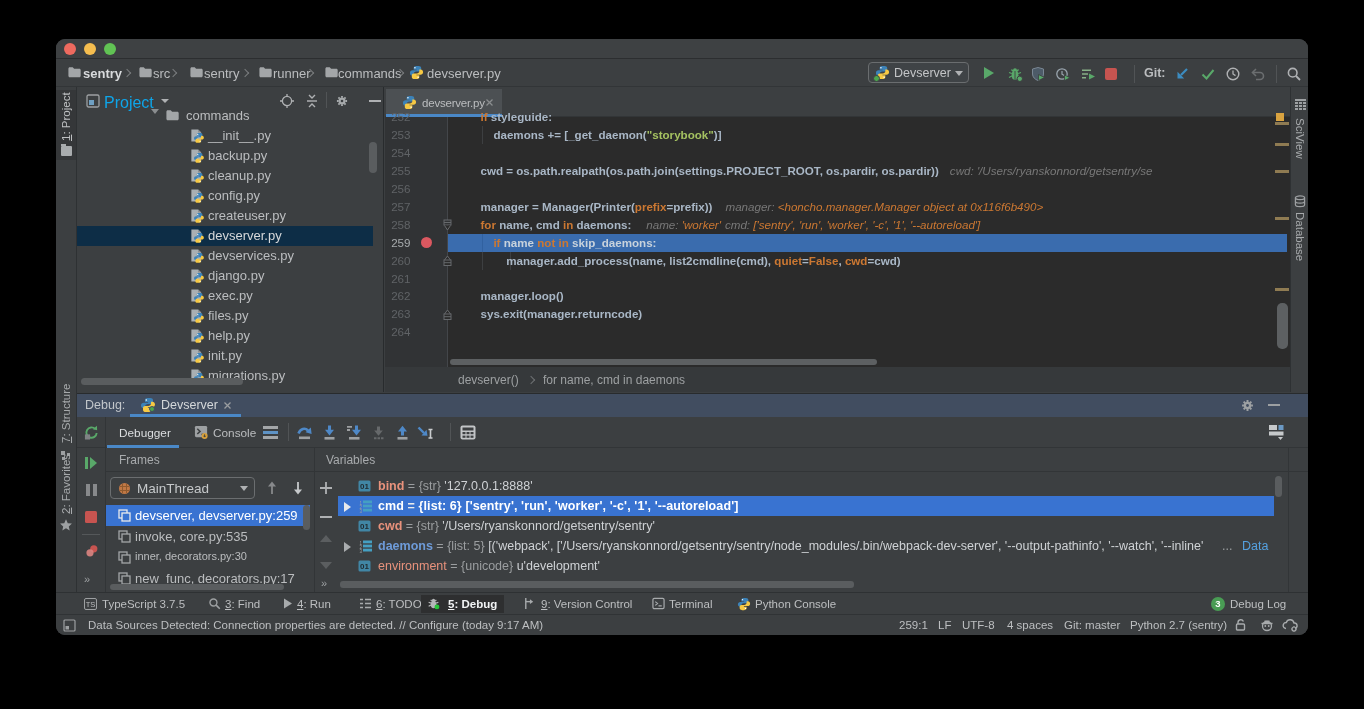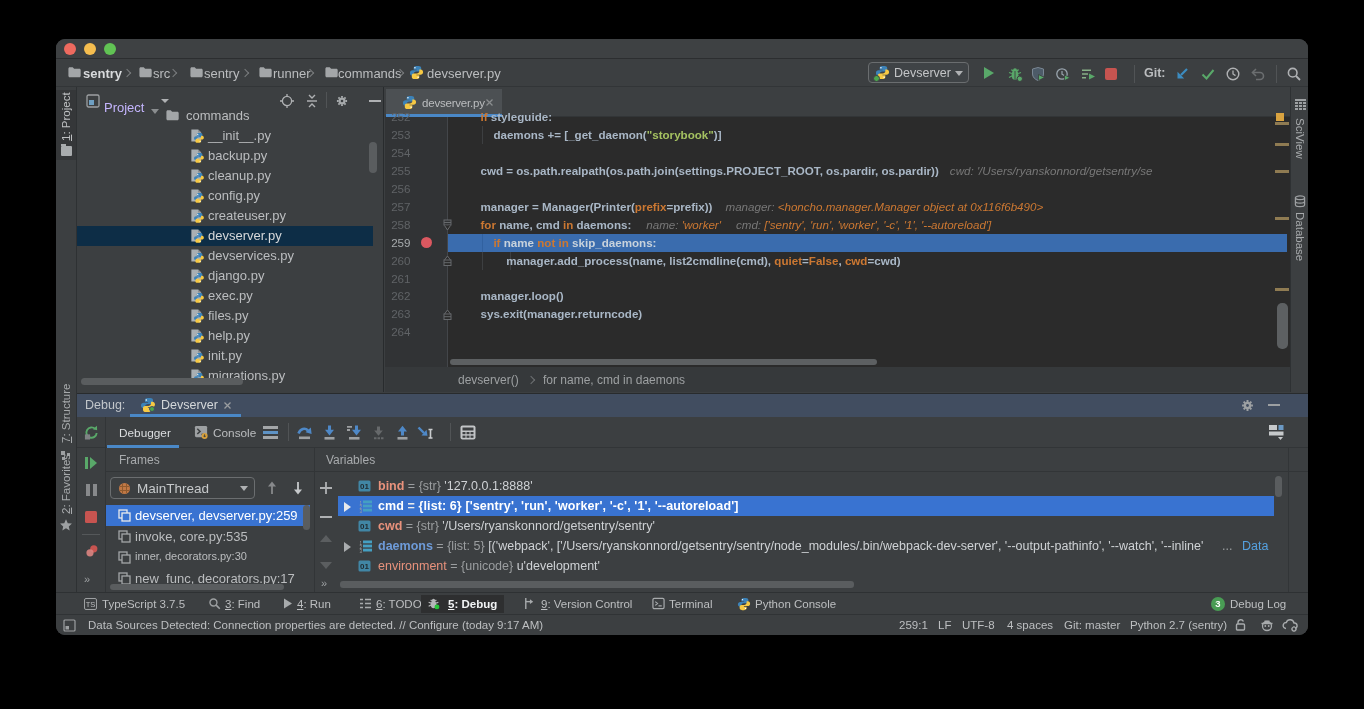--- a/index.html
+++ b/index.html
@@ -166,21 +166,21 @@
 <svg class="abs" style="left:3px;top:431px" width="14" height="14" viewBox="0 0 16 16">
         <path d="M8 1.5 10 6l4.8.4-3.6 3.2 1 4.7L8 11.8l-4.2 2.5 1-4.7L1.2 6.4 6 6Z" fill="#9DA0A2"></path>
       </svg>
 </div>
 
 <div id="proj" class="abs" style="left:21px;top:48px;width:307px;height:305px;background:#3C3F41;border-right:1px solid #282b2d;overflow:hidden">
 <svg class="abs" style="left:9px;top:7px" width="14" height="14" viewBox="0 0 14 14">
         <rect x="1" y="1" width="12" height="12" rx="1.5" fill="none" stroke="#9DA0A2" stroke-width="1.3"></rect>
         <rect x="3" y="6" width="5" height="5" fill="#6E9FC2"></rect>
       </svg>
-<div class="abs" style="left:27px;top:13px;color:#c4b5fd;font-size:13px">Project</div>
+<div class="abs" style="left:27px;top:7px;color:#0ea5e9;font-size:16px">Project</div>
 <div class="abs" style="left:84px;top:12px;width:0;height:0;border-left:4px solid transparent;border-right:4px solid transparent;border-top:4.5px solid #AFB1B3"></div>
 <svg class="abs" style="left:203px;top:7px" width="14" height="14" viewBox="0 0 14 14">
         <circle cx="7" cy="7" r="4.6" fill="none" stroke="#AFB1B3" stroke-width="1.3"></circle>
         <path d="M7 0v3M7 11v3M0 7h3M11 7h3" stroke="#AFB1B3" stroke-width="1.3"></path>
       </svg>
 <svg class="abs" style="left:228px;top:7px" width="14" height="14" viewBox="0 0 14 14">
         <path d="M4 1 7 4 10 1M4 13 7 10 10 13" fill="none" stroke="#AFB1B3" stroke-width="1.4"></path>
         <path d="M2 7h10" stroke="#AFB1B3" stroke-width="1.4"></path>
       </svg>
 <div class="abs" style="left:249px;top:5px;width:1px;height:16px;background:#515456"></div>
@@ -432,21 +432,21 @@
 <div class="abs" style="left:97px;top:39px;width:1px;height:18px;background:#3D3F41"></div>
 <div class="abs" style="left:97px;top:147px;width:1px;height:17.5px;background:#3161A0"></div>
 <div class="abs" style="left:97px;top:164.5px;width:1px;height:18px;background:#3D3F41"></div>
 <div class="abs" style="left:125px;top:165px;width:1px;height:18px;background:#3D3F41"></div>
 <pre id="code" class="abs mono" style="left:95.5px;top:21.35px;font-size:11.6px;line-height:17.9px;font-weight:bold;color:#A9B7C6;white-space:pre"><k>if</k> styleguide:
     daemons += [_get_daemon(<s>"storybook"</s>)]
 
 cwd = os.path.realpath(os.path.join(settings.PROJECT_ROOT, os.pardir, os.pardir))<h style="margin-left:11px">cwd: '/Users/ryanskonnord/getsentry/se</h>
 
 manager = Manager(Printer(<k>prefix</k>=prefix))<h style="margin-left:13px">manager: </h><i>&lt;honcho.manager.Manager object at 0x116f6b490&gt;</i>
-<k>for</k> name, cmd <k>in</k> daemons:<h style="margin-left:15px">name: </h><i>'worker'</i><h style="margin-left:15px">cmd: </h><i>['sentry', 'run', 'worker', '-c', '1', '--autoreload']</i>
+<k>for</k> name, cmd <k>in</k> daemons:<h style="margin-left:15px">name: </h><i>'worker'</i><h style="margin-left:4px">cmd: </h><i>['sentry', 'run', 'worker', '-c', '1', '--autoreload']</i>
     <k>if</k> <w>name</w> <k>not</k> <k>in</k> <w>skip_daemons:</w>
         manager.add_process(name, list2cmdline(cmd), <k>quiet</k>=<k>False</k>, <k>cwd</k>=cwd)
 
 manager.loop()
 sys.exit(manager.returncode)
 </pre>
 <div class="abs" style="left:65px;top:272px;width:427px;height:6px;background:#5D6062;border-radius:3px"></div>
 <div class="abs" style="left:892px;top:216px;width:11px;height:46px;background:#5D6062;border-radius:5px"></div>
 <div class="abs" style="left:891px;top:25.5px;width:8px;height:8.5px;background:#D9A340"></div>
 <div class="abs" style="left:890px;top:35px;width:14px;height:3px;background:#8F7B52"></div>

